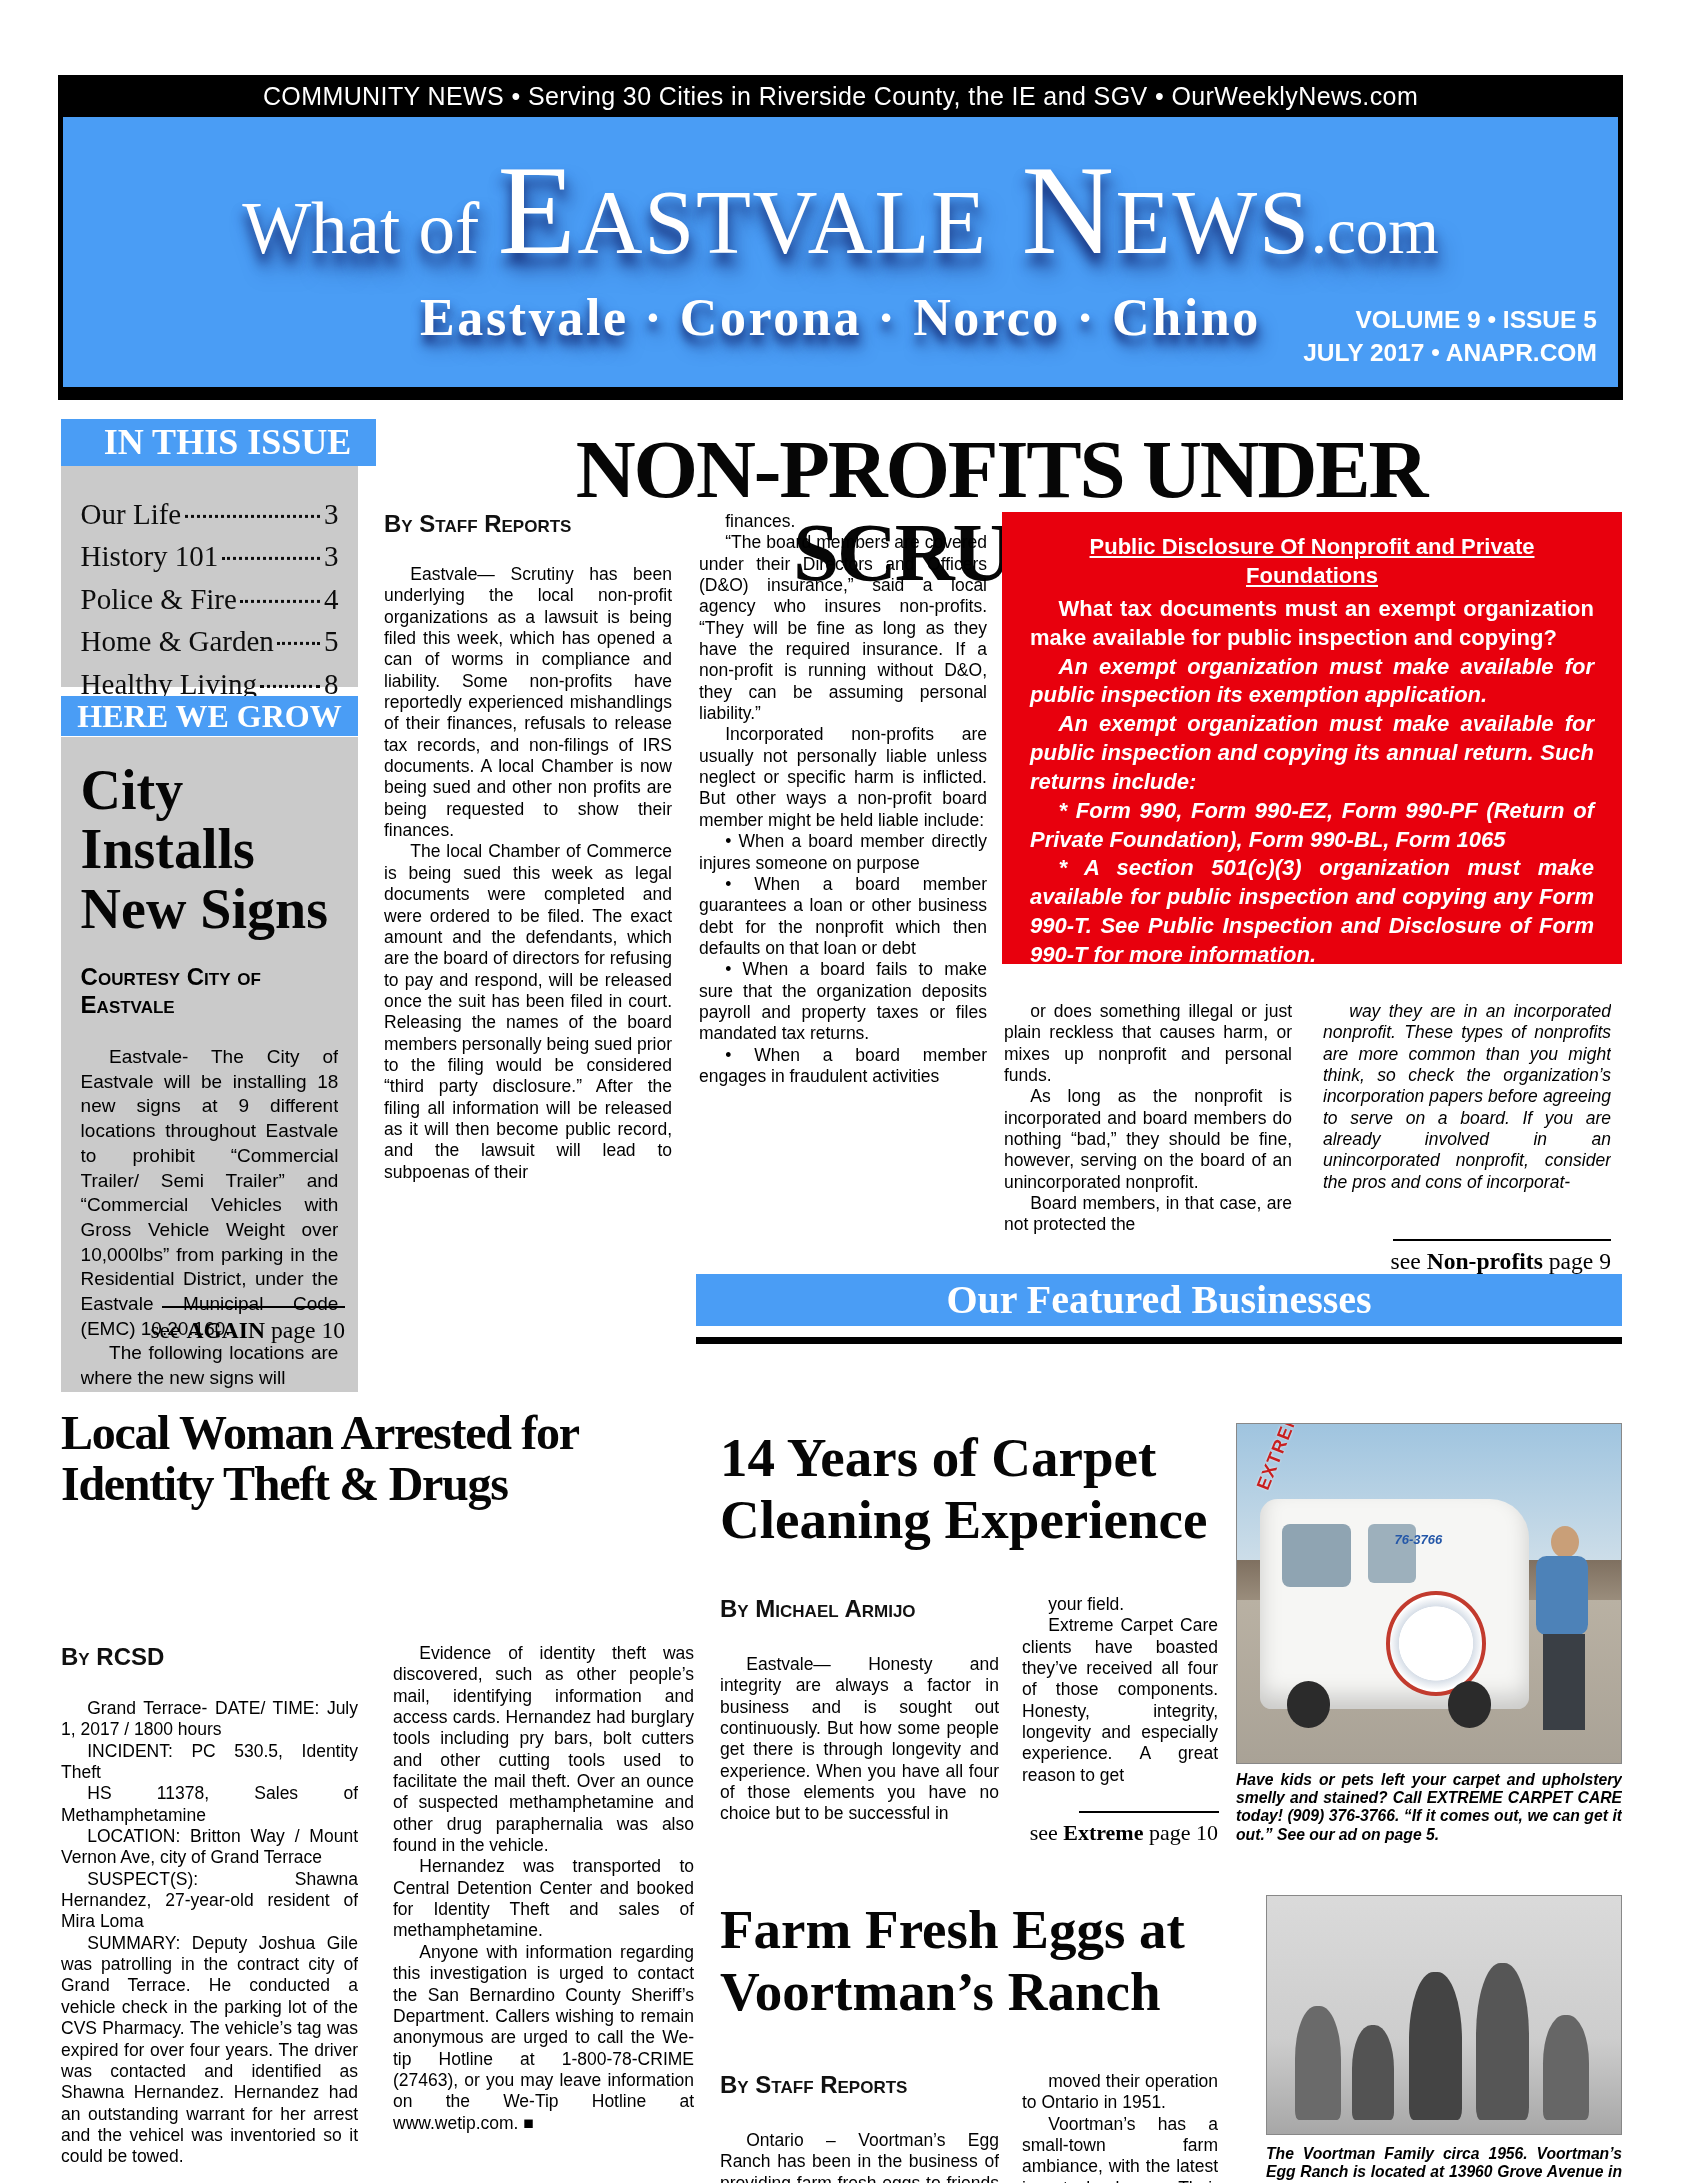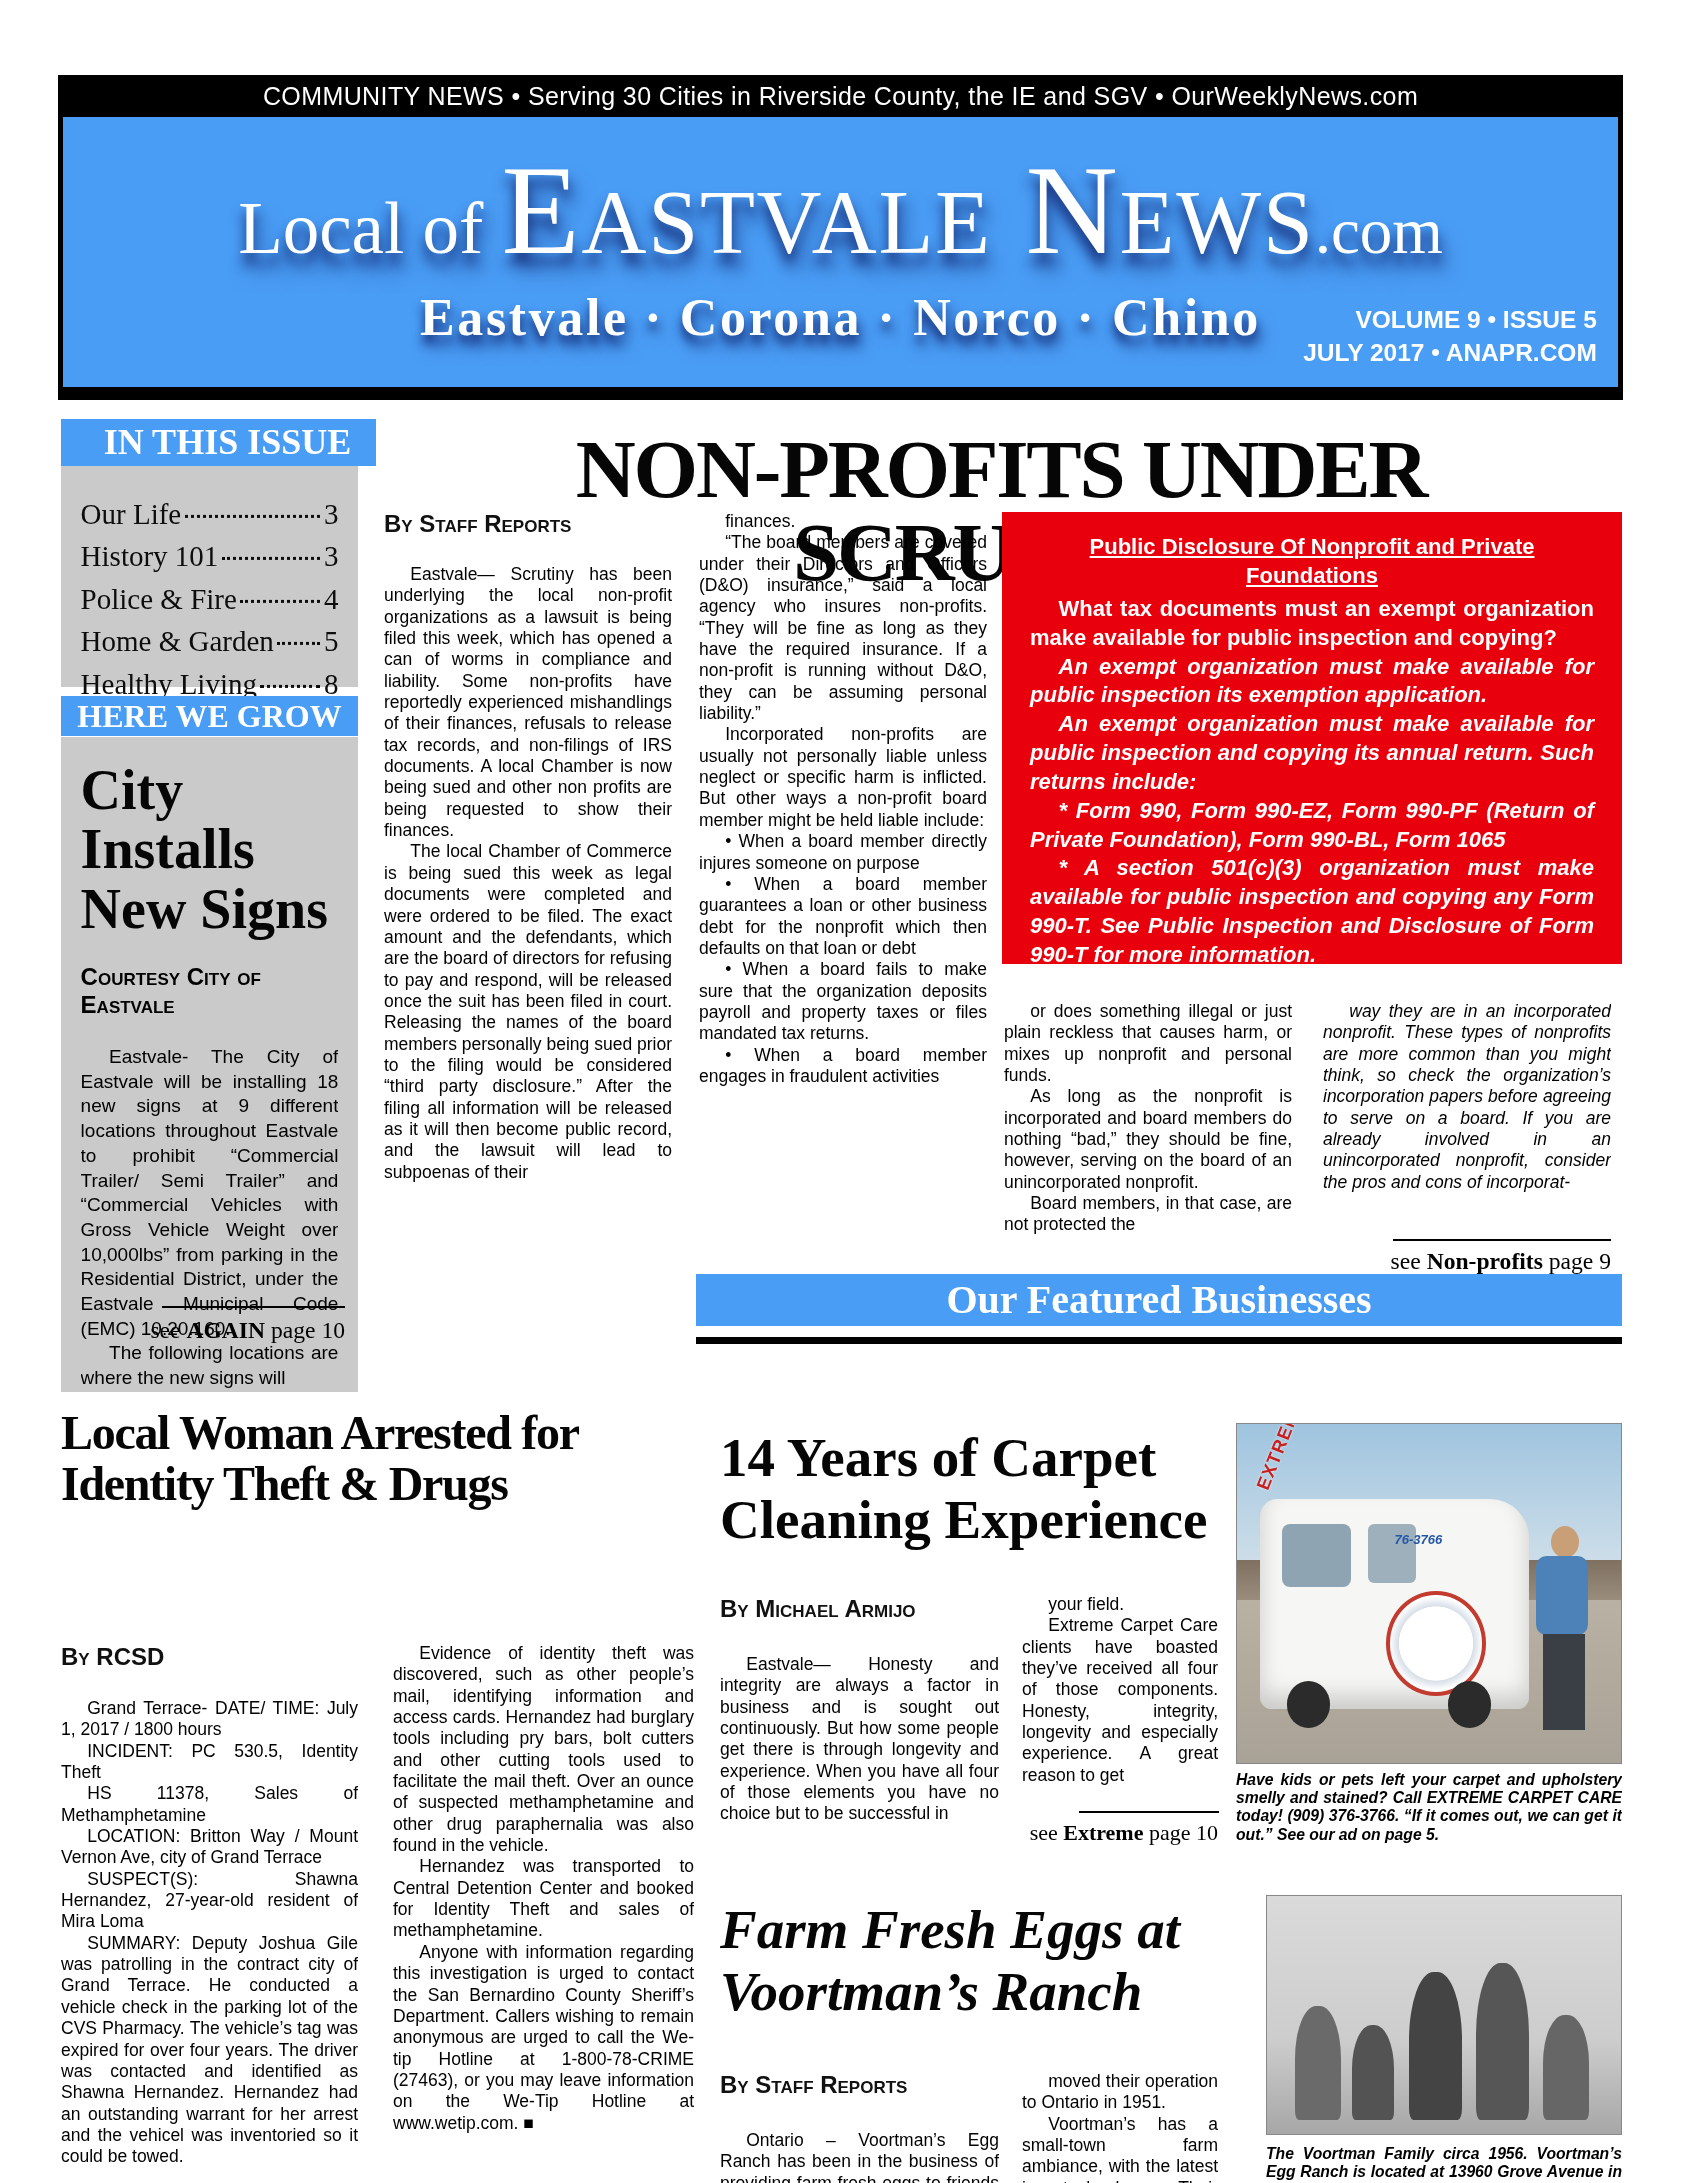--- a/index.html
+++ b/index.html
@@ -78,21 +78,21 @@
 </style>
 </head>
 <body>
 
 <div id="page">
 
   <div class="header-frame">
     <div class="top-banner">COMMUNITY NEWS • Serving 30 Cities in Riverside County, the IE and SGV • OurWeeklyNews.com</div>
     <div class="masthead">
       <div class="mast-line">
-        <span class="cityof">Local of </span><span class="mast-big">Eastvale </span><span class="mast-big">News</span><span class="mast-com">.com</span>
+        <span class="cityof">What of </span><span class="mast-big">Eastvale </span><span class="mast-big">News</span><span class="mast-com">.com</span>
       </div>
       <div class="mast-cities">Eastvale · Corona · Norco · Chino</div>
       <div class="mast-vol">
         <div>VOLUME 9 • ISSUE 5</div>
         <div>JULY 2017 • ANAPR.COM</div>
       </div>
     </div>
   </div>
 
   <div class="bluebar" style="left:61px;top:419px;width:297px;height:47px;font-size:36px;line-height:47px;padding-left:18px;">IN THIS ISSUE</div>
@@ -223,21 +223,21 @@
       <div class="wheel" style="left:10%;"></div>
       <div class="wheel" style="right:14%;"></div>
     </div>
     <div class="overlay-rot">EXTREME CARPET CARE</div>
     <div class="man-head"></div>
     <div class="man-shirt"></div>
     <div class="man-pants"></div>
   </div>
   <div class="caption" style="left:1236px;top:1771px;width:386px;height:114px;">Have kids or pets left your carpet and upholstery smelly and stained? Call EXTREME CARPET CARE today! (909) 376-3766. “If it comes out, we can get it out.” See our ad on page 5.</div>
 
-  <div class="headline" style="left:720px;top:1899px;width:511px;font-size:55px;line-height:1.12;font-style:italic;">Farm Fresh Eggs at Voortman’s Ranch</div>
+  <div class="headline" style="left:720px;top:1899px;width:511px;font-size:55px;line-height:1.12;">Farm Fresh Eggs at Voortman’s Ranch</div>
   <div class="byline" style="left:720px;top:2071px;width:284px;">By Staff Reports</div>
   <div class="col" style="left:720px;top:2130px;width:279px;height:183px;">
       <p>Ontario – Voortman’s Egg Ranch has been in the business of providing farm fresh eggs to friends and visitors to the local area for over 60 years. Originally from Bellflower, the Voortman family – who has always been in the egg ranching business –</p>
     </div>
   <div class="col" style="left:1022px;top:2071px;width:196px;height:201px;">
       <p>moved their operation to Ontario in 1951.</p>
       <p>Voortman’s has a small-town farm ambiance, with the latest in technology. Their happy chickens are enjoying their newly remodeled home; and their egg-processing machine can handle about 36,000 eggs per hour at its peak. If the</p>
     </div>
 
   <div class="photo bw" style="left:1266px;top:1895px;width:356px;height:240px;">

